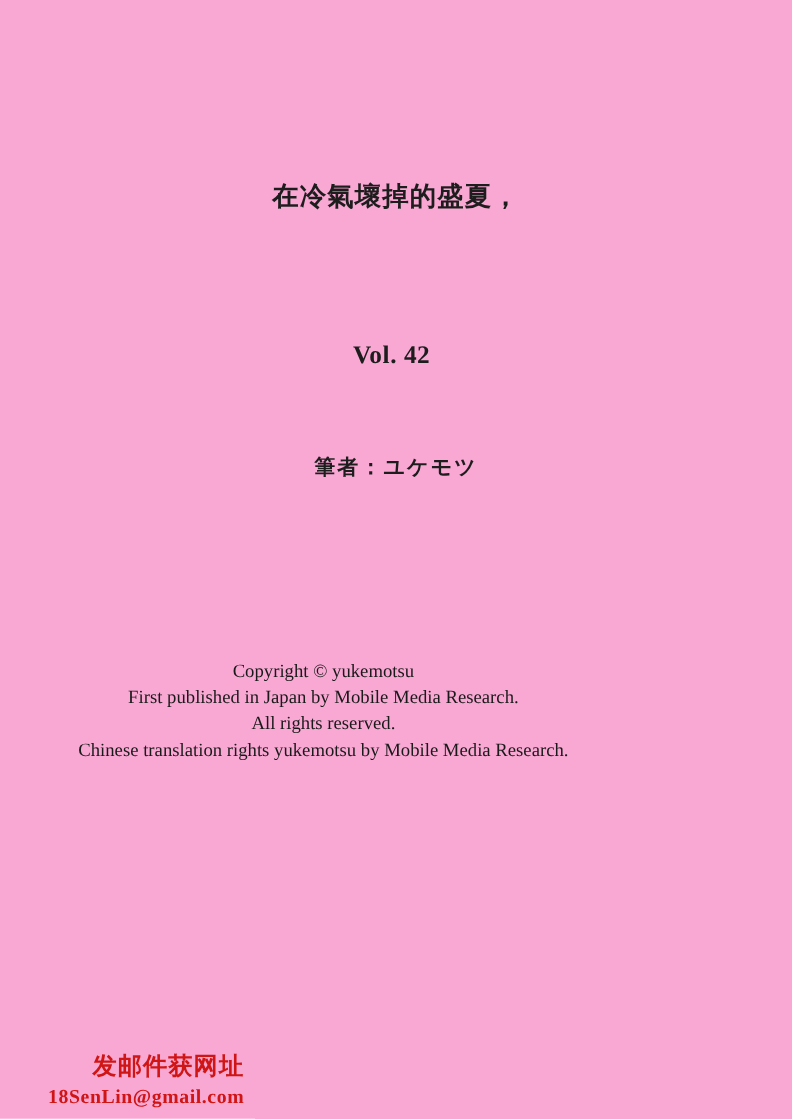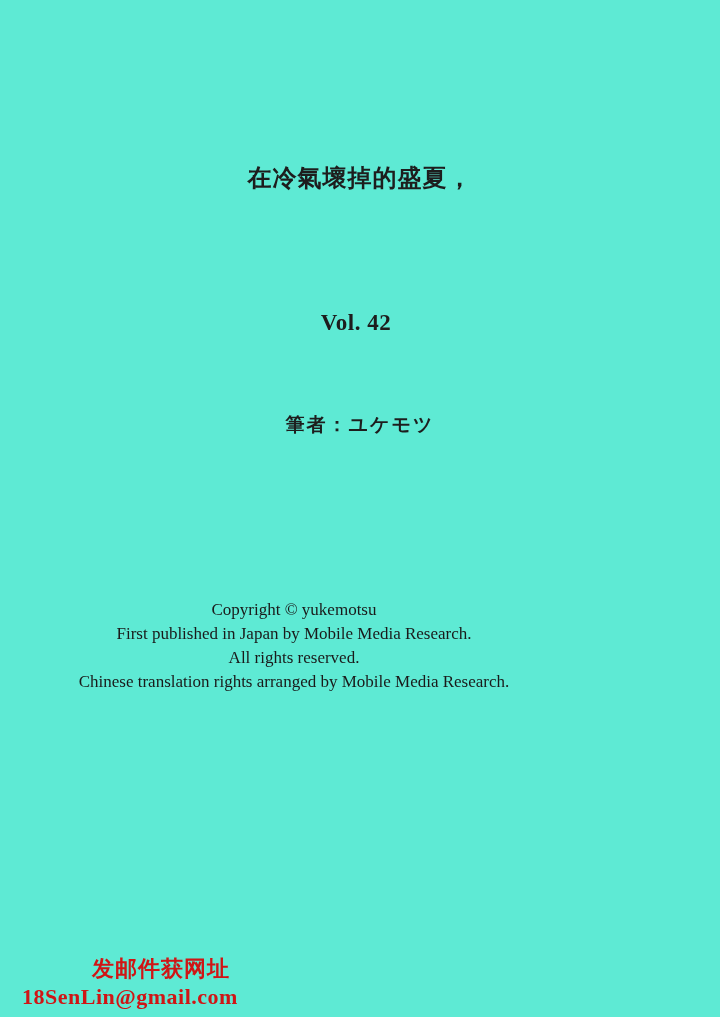--- a/index.html
+++ b/index.html
@@ -12,21 +12,21 @@
     height: 1017px;
     position: relative;
     font-family: "Liberation Serif", serif;
     color: #1a1a1a;
     overflow: hidden;
   }
 
   .page {
     position: absolute;
     inset: 0;
-    background: #5eead4;
+    background: #f9a8d4;
   }
 
   
   .title-block {
     position: absolute;
     top: 158px;
     left: 0;
     width: 720px;
     text-align: center;
   }
@@ -80,34 +80,34 @@
     font-size: 17px;
     line-height: 24px;
     color: #1a1a1a;
   }
 
   
   .watermark {
     position: absolute;
     left: 22px;
     bottom: 6px;
-    text-align: center;
+    text-align: right;
     color: #d01515;
     font-family: "Liberation Serif", serif;
     font-weight: 700;
     margin-top: 48px;
   }
   .wm-line1 {
     font-size: 22px;
     letter-spacing: 1px;
     padding-left: 62px;
     line-height: 28px;
   }
   .wm-line2 {
-    font-size: 22px;
+    font-size: 18px;
     letter-spacing: 0.5px;
     line-height: 28px;
   }
 </style>
 </head>
 <body>
 
 <div class="page">
 
   <div class="title-block">
@@ -115,21 +115,21 @@
   </div>
 
   <div class="volume">Vol. 42</div>
 
   <div class="author">筆者：ユケモツ</div>
 
   <div class="copyright">
     <div>Copyright © yukemotsu</div>
     <div>First published in Japan by Mobile Media Research.</div>
     <div>All rights reserved.</div>
-    <div>Chinese translation rights arranged by Mobile Media Research.</div>
+    <div>Chinese translation rights yukemotsu by Mobile Media Research.</div>
   </div>
 
   <div class="watermark">
     <div class="wm-line1">发邮件获网址</div>
     <div class="wm-line2">18SenLin@gmail.com</div>
   </div>
 
 </div>
 
 </body></html>

